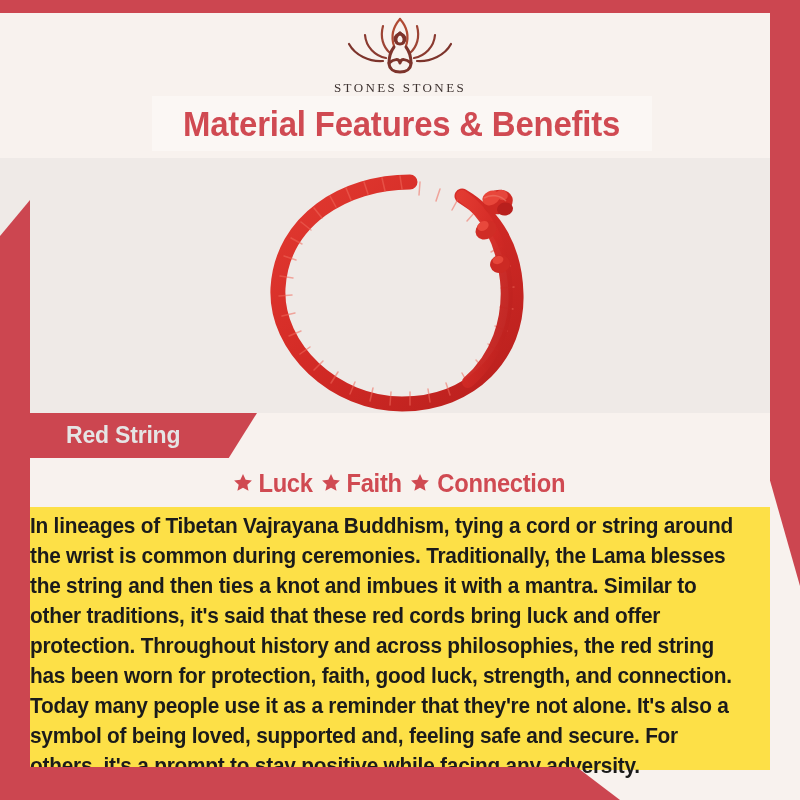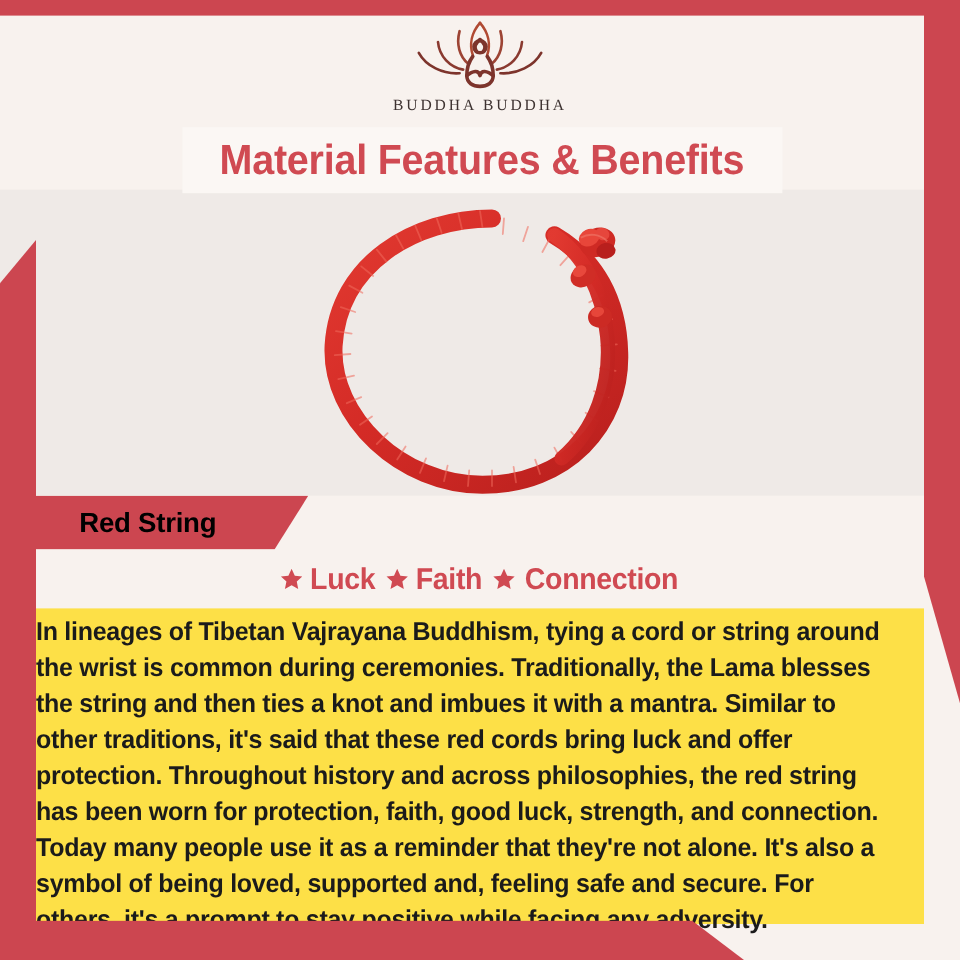--- a/index.html
+++ b/index.html
@@ -87,21 +87,21 @@
     font-size: 13px;
     letter-spacing: 2.4px;
     color: #3d3230;
     font-weight: 400;
   }
 
   
   .title-band {
     position: absolute;
     left: 152px;
-    top: 106px;
+    top: 96px;
     width: 500px;
     height: 55px;
     background: #fbf7f4;
     display: flex;
     align-items: center;
     justify-content: center;
     z-index: 4;
   }
   .title-text {
     font-family: "Liberation Sans Narrow", "Liberation Sans", sans-serif;
@@ -150,21 +150,21 @@
     background: #cc4650;
     clip-path: polygon(0 0, 100% 0, 89% 100%, 0 100%);
     display: flex;
     align-items: center;
   }
   .ribbon-label {
     margin-left: 66px;
     font-family: "Liberation Sans Narrow", "Liberation Sans", sans-serif;
     font-size: 23px;
     font-weight: bold;
-    color: #000000;
+    color: #e5e5e5;
     letter-spacing: -0.2px;
     white-space: nowrap;
   }
 
   
   .benefits-row {
     position: absolute;
     left: 30px;
     top: 462px;
     width: 740px;
@@ -248,21 +248,21 @@
         </g>
         <g fill="none" stroke="#7d342c" stroke-width="3" stroke-linecap="round" stroke-linejoin="round">
           <path d="M75 20 C71 23, 70 27, 72 30"></path>
           <path d="M75 20 C79 23, 80 27, 78 30"></path>
           <circle cx="75" cy="26" r="5" fill="none"></circle>
           <path d="M69 34 C66 38, 64 44, 64 50 C64 56, 69 59, 75 59 C81 59, 86 56, 86 50 C86 44, 84 38, 81 34"></path>
           <path d="M64 50 C69 46, 74 45, 75 50 C76 45, 81 46, 86 50"></path>
         </g>
       </svg>
     </span>
-    <span class="brand-name">BUDDHA BUDDHA</span>
+    <span class="brand-name">STONES STONES</span>
   </div>
 
   <div class="title-band">
     <span class="title-text">Material Features &amp; Benefits</span>
   </div>
 
   <div class="image-stage">
     <svg class="bracelet-svg" viewBox="0 0 330 250" xmlns="http://www.w3.org/2000/svg">
       <defs>
         <linearGradient id="cordGrad" x1="0" y1="0" x2="1" y2="1">

